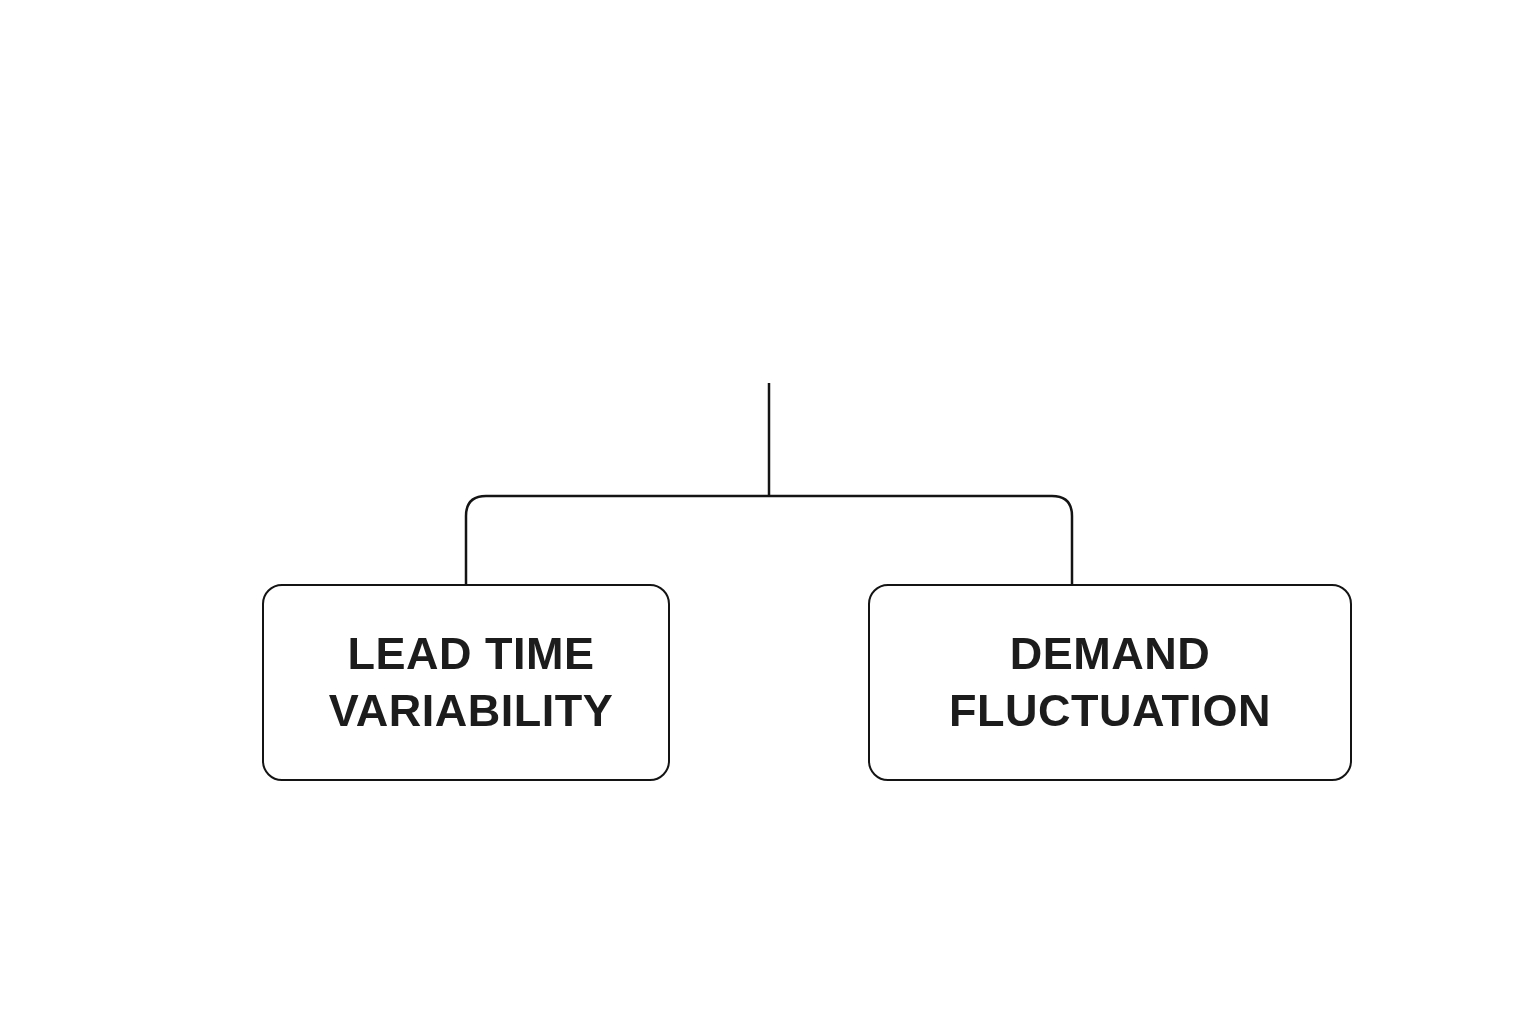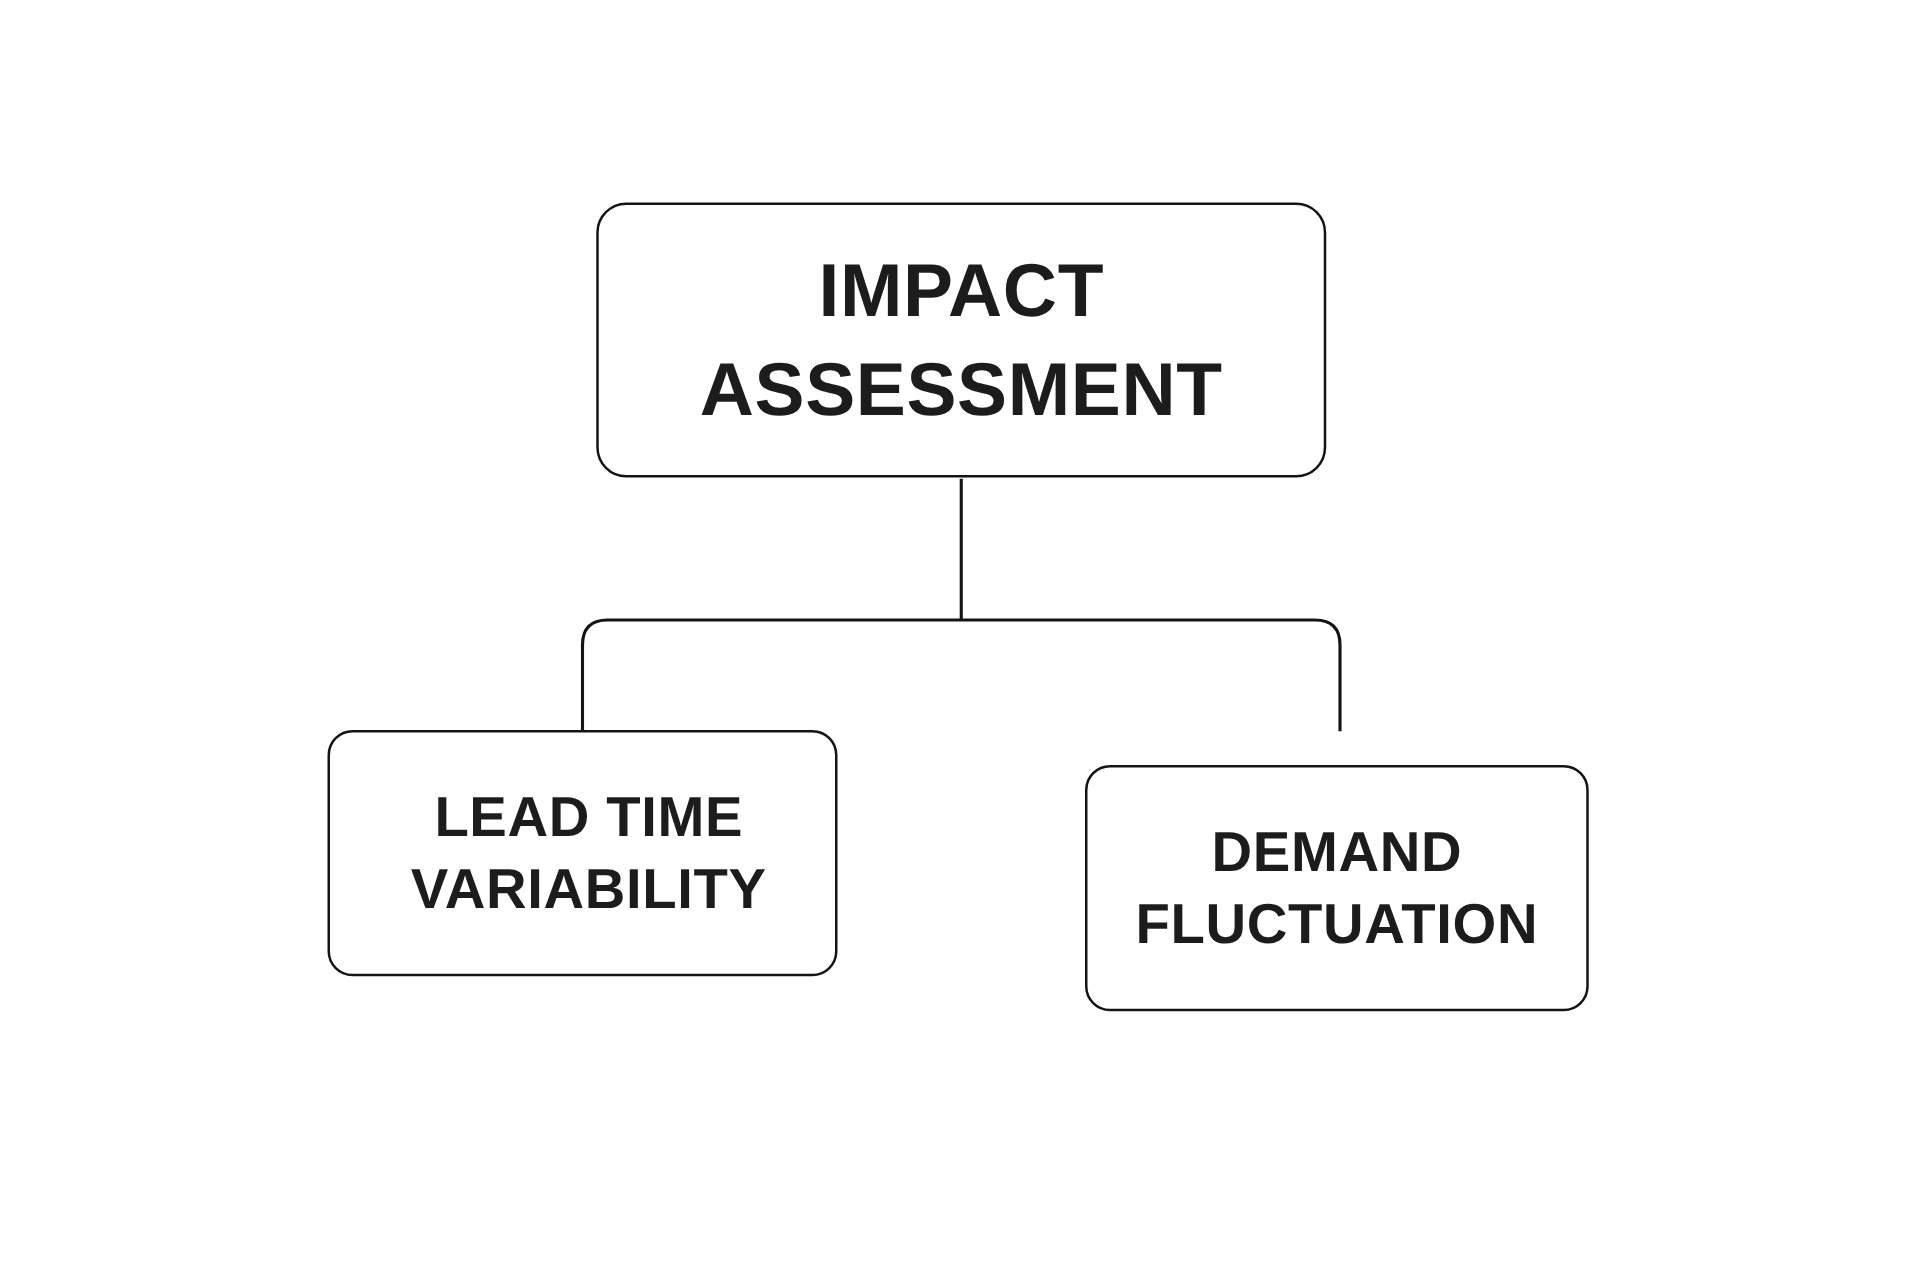--- a/index.html
+++ b/index.html
@@ -54,39 +54,36 @@
     border-radius: 20px;
     font-size: 45px;
     line-height: 1.26;
     letter-spacing: 0.5px;
   }
   .node-child-left {
     left: 262px; top: 584px;
     width: 408px; height: 197px; padding-left: 24px;
   }
   .node-child-right {
-    left: 868px; top: 612px;
-    width: 403px; height: 197px; justify-content: flex-end;
+    left: 868px; top: 584px;
+    width: 484px; height: 197px; justify-content: flex-end;
   }
 </style>
 </head>
 <body>
 
 <div class="canvas">
 
   <svg class="connectors" viewBox="0 0 1536 1024" aria-hidden="true">
 
     <path d="M 769 383 L 769 496"></path>
 
     <path d="M 466 585 L 466 516 Q 466 496 486 496 L 1052 496 Q 1072 496 1072 516 L 1072 585"></path>
   </svg>
 
-  <div class="node node-root">
-    <span class="node-label">IMPACT ASSESSMENT</span>
-  </div>
 
   <div class="node node-child node-child-left">
     <span class="node-label">LEAD TIME VARIABILITY</span>
   </div>
 
   <div class="node node-child node-child-right">
     <span class="node-label">DEMAND FLUCTUATION</span>
   </div>
 
 </div>

